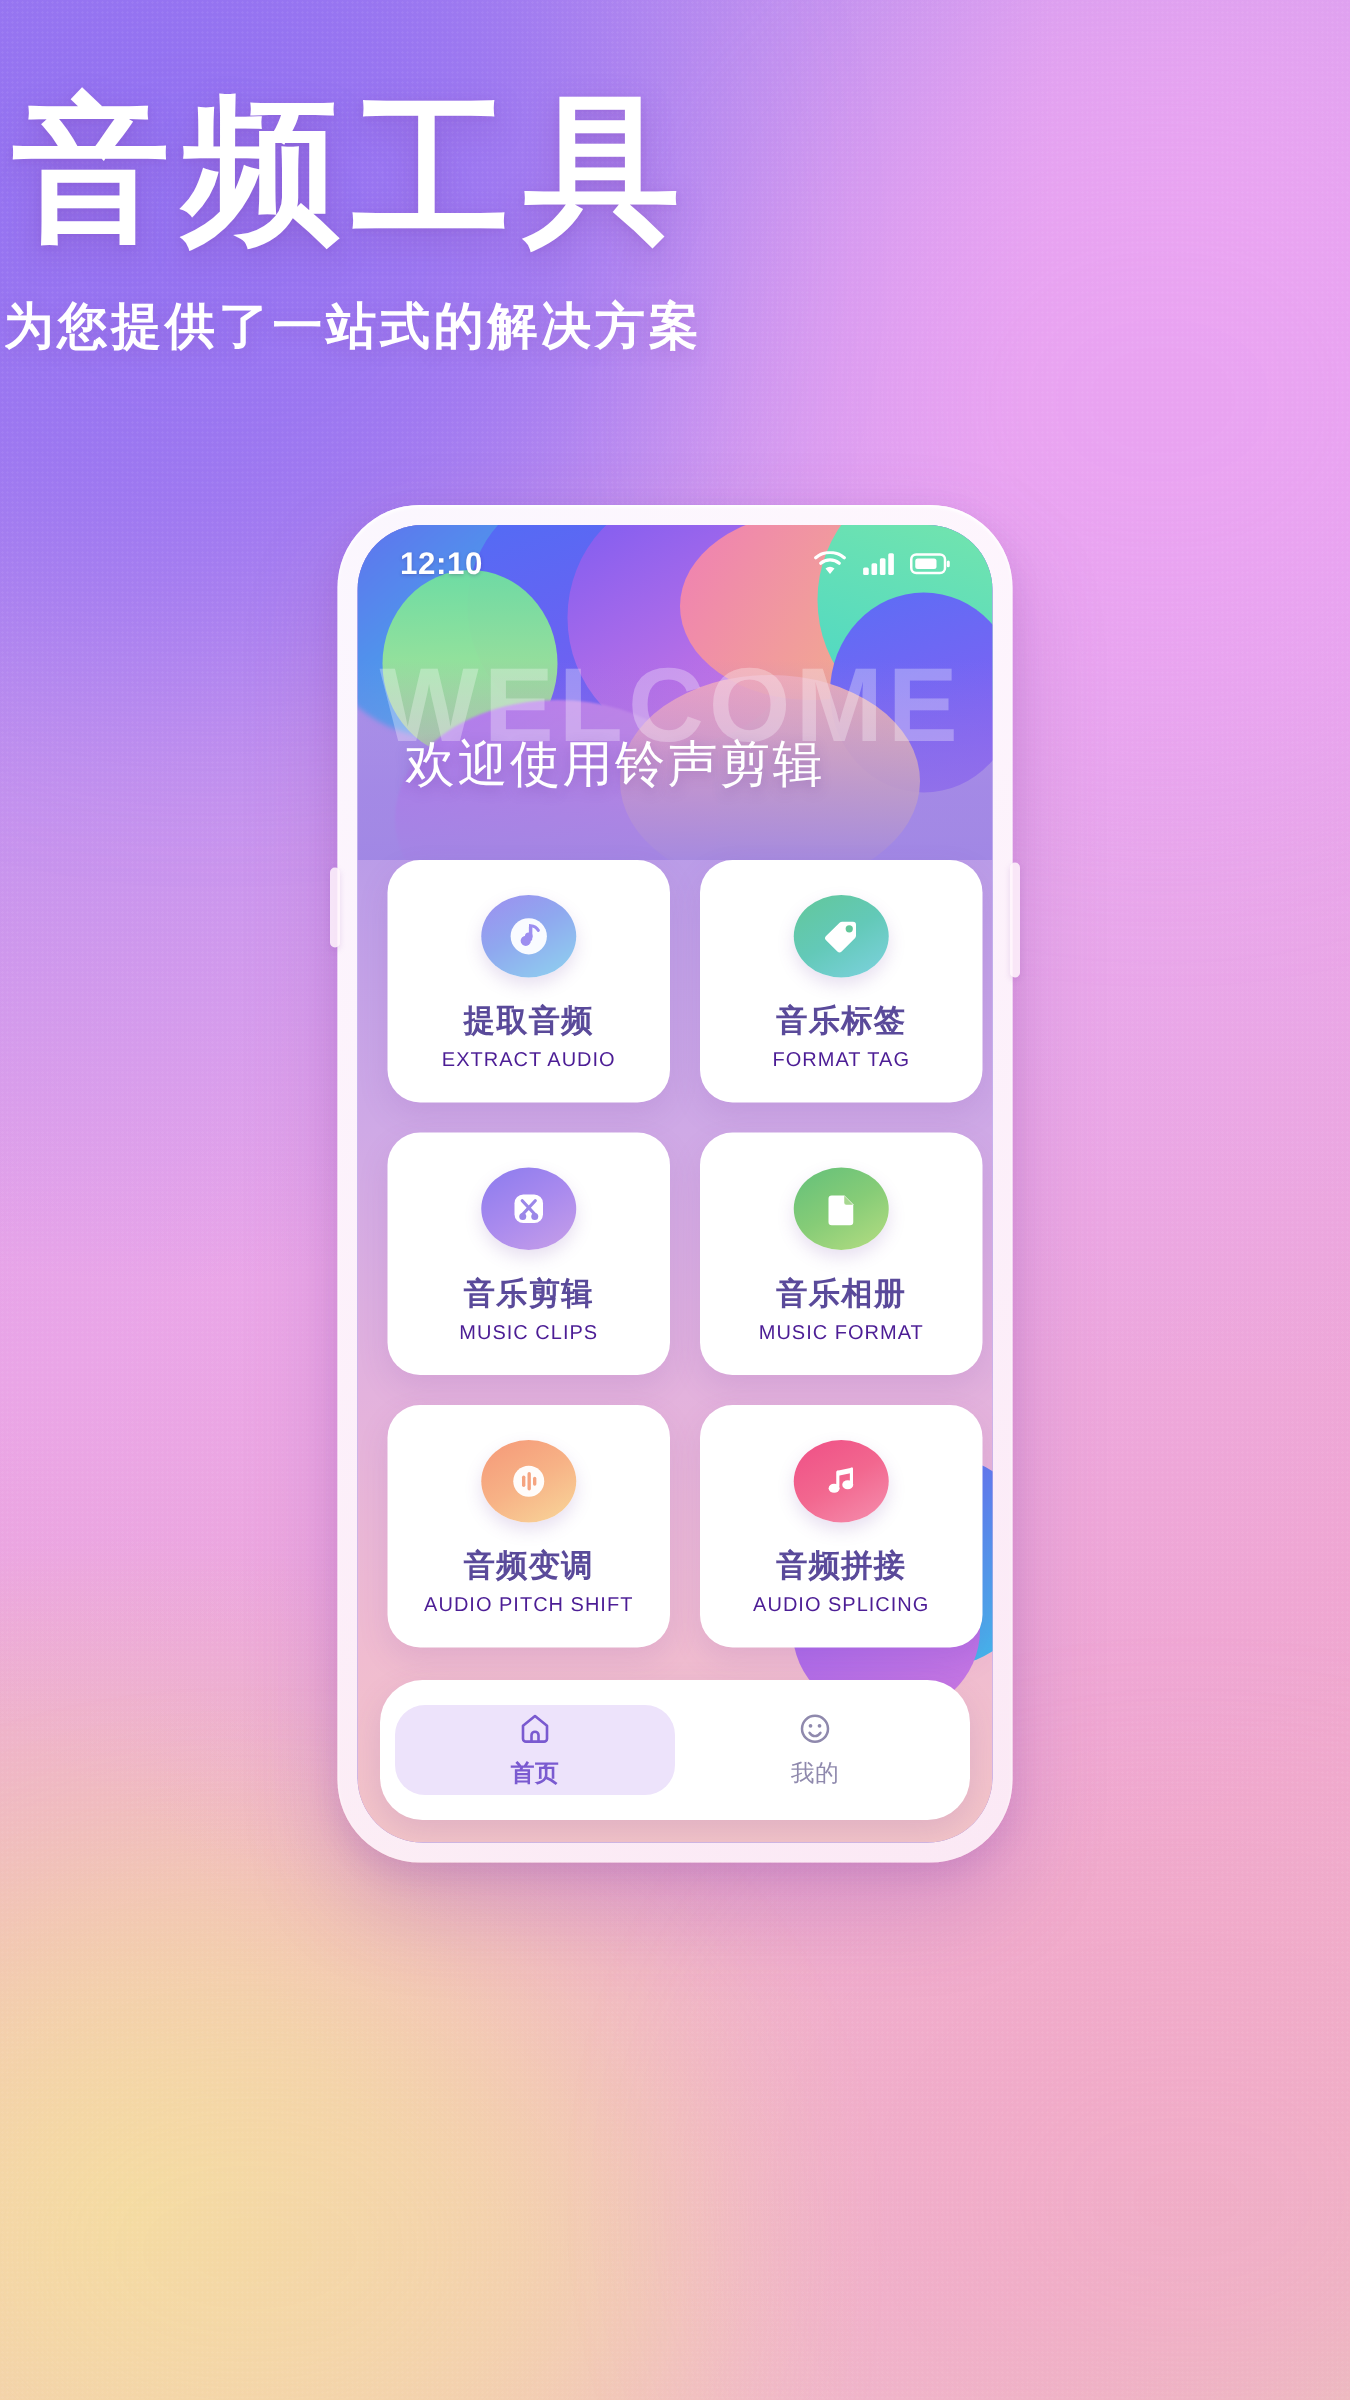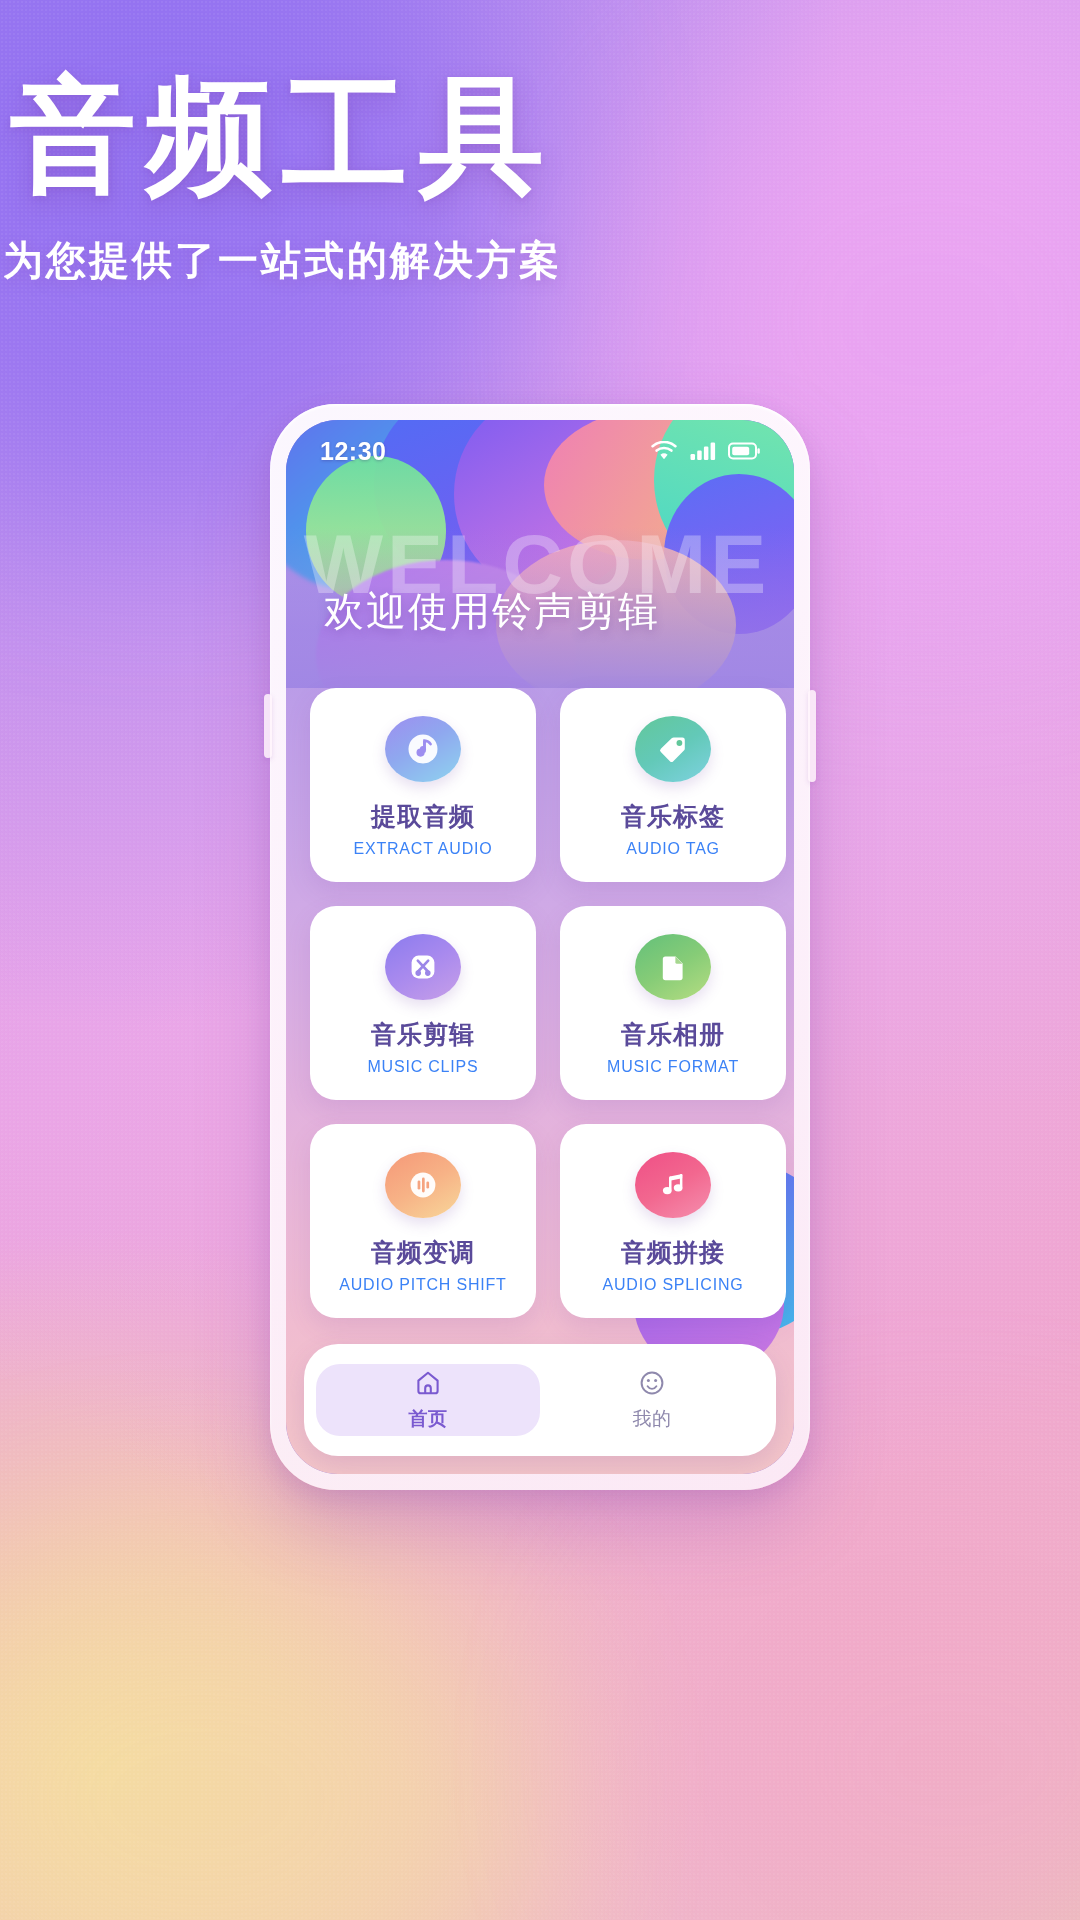--- a/index.html
+++ b/index.html
@@ -112,21 +112,21 @@
     display:grid; grid-template-columns:1fr 1fr; gap:24px 24px; }
   .card {
     background:#ffffff; border-radius:26px; padding:28px 10px 24px;
     display:flex; flex-direction:column; align-items:center;
     box-shadow:0 10px 24px rgba(120,70,160,.13);
     height:194px;
   }
   .card-icon { width:76px; height:76px; border-radius:50%; display:flex;
     align-items:center; justify-content:center; box-shadow:0 6px 14px rgba(120,80,170,.18); }
   .card-cn { margin-top:18px; font-size:25px; font-weight:700; color:#5a4a9a; letter-spacing:1px; }
-  .card-en { margin-top:7px; font-size:16px; color:#3b82f6; letter-spacing:.8px; }
+  .card-en { margin-top:7px; font-size:16px; color:#4c1d95; letter-spacing:.8px; }
 
   .ic-extract { background:linear-gradient(150deg,#9d8ef0 0%, #8fa8ef 45%, #8fd3ef 100%); }
   .ic-tag     { background:linear-gradient(150deg,#62c79a 0%, #63c9b8 50%, #7ed2e0 100%); }
   .ic-clips   { background:linear-gradient(150deg,#8b7bee 0%, #a98aee 50%, #c79fe8 100%); }
   .ic-format  { background:linear-gradient(150deg,#63c07a 0%, #86cc77 50%, #b6dd82 100%); }
   .ic-pitch   { background:linear-gradient(150deg,#f59878 0%, #f7b286 50%, #f8d79a 100%); }
   .ic-splice  { background:linear-gradient(150deg,#ef4f86 0%, #f2678f 50%, #f58fae 100%); }
 
   
   .tabbar { position:absolute; left:18px; right:18px; bottom:18px; height:112px;
@@ -177,21 +177,21 @@
         <div class="art-veil"></div>
       </div>
 
       <div class="bart">
         <i class="b1"></i>
           <i class="b2"></i>
           <i class="b3"></i>
       </div>
 
       <div class="statusbar">
-        <div class="sb-time">12:30</div>
+        <div class="sb-time">12:10</div>
         <div class="sb-icons">
           <span>
             <svg width="28" height="20" viewBox="0 0 28 20">
               <path d="M14 18.2l-3.6-4.4a5.7 5.7 0 017.2 0L14 18.2z" fill="#fff"></path>
               <path d="M6.6 9.6a11.6 11.6 0 0114.8 0" stroke="#fff" stroke-width="2.6" fill="none" stroke-linecap="round"></path>
               <path d="M2.6 5.2a17.4 17.4 0 0122.8 0" stroke="#fff" stroke-width="2.6" fill="none" stroke-linecap="round"></path>
             </svg>
           </span>
           <span>
             <svg width="26" height="20" viewBox="0 0 26 20">
@@ -233,21 +233,21 @@
         </div>
 
         <div class="card">
           <div class="card-icon ic-tag">
             <svg width="40" height="40" viewBox="0 0 40 40">
               <path d="M20.8 8.4h8.6a2.4 2.4 0 012.4 2.4v8.6a3 3 0 01-.88 2.12L20.3 32.16a2.4 2.4 0 01-3.4 0l-9.06-9.06a2.4 2.4 0 010-3.4L18.68 9.28a3 3 0 012.12-.88z" fill="#fff"></path>
               <circle cx="26.4" cy="14" r="2.9" fill="#62c79a"></circle>
             </svg>
           </div>
           <div class="card-cn">音乐标签</div>
-          <div class="card-en">AUDIO TAG</div>
+          <div class="card-en">FORMAT TAG</div>
         </div>
 
         <div class="card">
           <div class="card-icon ic-clips">
             <svg width="40" height="40" viewBox="0 0 40 40">
               <rect x="8.6" y="8.6" width="22.8" height="22.8" rx="7" fill="#fff"></rect>
               <path d="M14.8 13.6l10.6 11.4M25.2 13.6L14.6 25" stroke="#9b87e8" stroke-width="2.6" stroke-linecap="round"></path>
               <circle cx="15.2" cy="26.1" r="2.8" fill="#9b87e8"></circle>
               <circle cx="24.8" cy="26.1" r="2.8" fill="#9b87e8"></circle>
             </svg>

